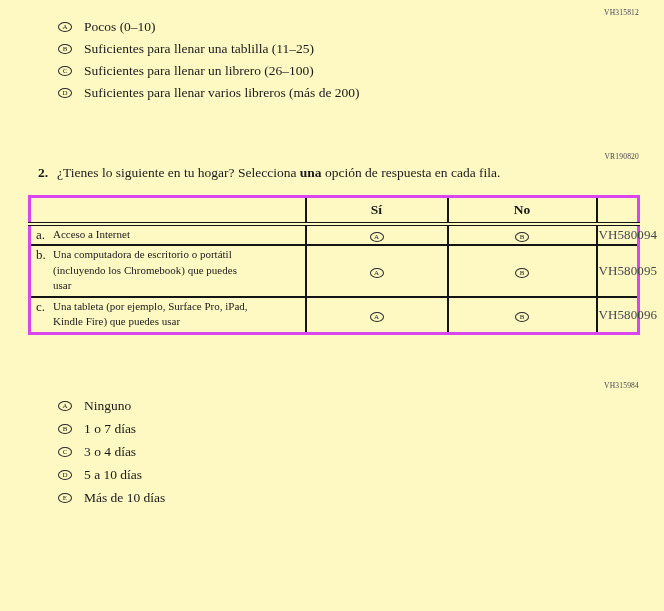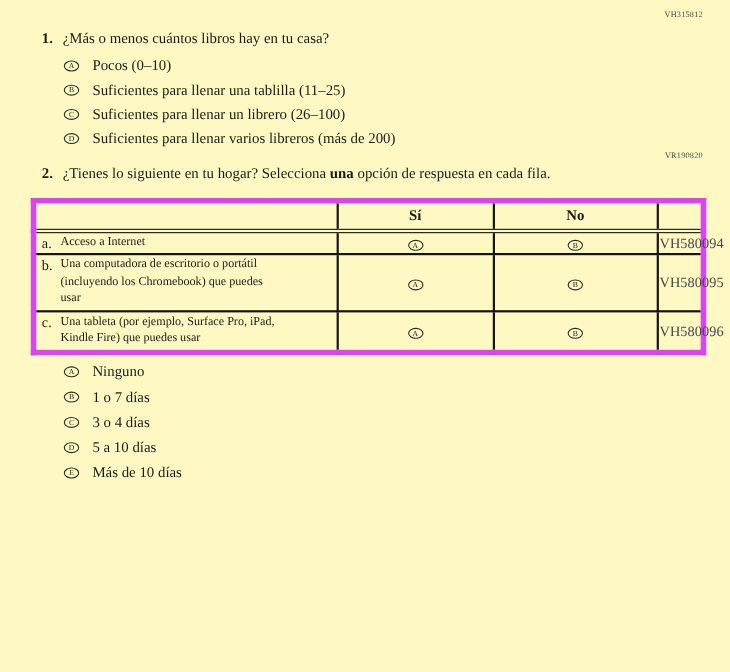--- a/index.html
+++ b/index.html
@@ -16,21 +16,21 @@
   .qcode {
     text-align: right;
     padding-right: 25px;
     font-size: 7.5px;
     letter-spacing: 0.2px;
     color: #45454e;
     height: 10px;
     line-height: 10px;
   }
   .code1 { padding-top: 8px; }
-  .code2 { }
+  .code2 { margin-top: 48px; }
   .code3 { margin-top: 46px; }
   .qline {
     margin-left: 38px;
     font-size: 13.5px;
     line-height: 17px;
     white-space: nowrap;
   }
   .q1line { margin-top: 16px; }
   .q2line { margin-top: 2px; }
   .q3line { margin-top: 14px; }
@@ -65,21 +65,21 @@
     margin-top: 14px;
     margin-left: 28px;
     border-collapse: collapse;
     width: 612px;
     table-layout: fixed;
   }
   table.q2table td, table.q2table th {
     border: 2px solid #141414;
     font-size: 13px;
   }
-  table.q2table { border: 5px solid #d946ef; font-family: Liberation Serif, serif; }
+  table.q2table { border: 3px solid #d946ef; font-family: Liberation Serif, serif; }
   th.h-item  { width: 276px; }
   th.h-yes   { width: 142px; }
   th.h-no    { width: 149px; }
   th.h-code  { width: 42px; }
   table.q2table th {
     height: 27px;
     font-weight: bold;
     font-size: 13.5px;
     text-align: center;
     border-bottom: 4px double #141414;
@@ -104,23 +104,20 @@
   tr.row-b  { height: 46px; }
   tr.row-c  { height: 36px; }
 </style>
 </head>
 <body>
 
 <div class="page">
 
   <div class="qcode code1">VH315812</div>
 
-  <div class="qline q1line">
-    <span class="qnum">1.</span><span>¿Más o menos cuántos libros hay en tu casa?</span>
-  </div>
 
   <div class="opts opts1">
     <div class="opt-row">
       <span class="bubble">A</span>
       <span class="opt-label">Pocos (0–10)</span>
     </div>
     <div class="opt-row">
       <span class="bubble">B</span>
       <span class="opt-label">Suficientes para llenar una tablilla (11–25)</span>
     </div>
@@ -194,20 +191,21 @@
           <span class="bubble">A</span>
         </td>
         <td class="c-bubble">
           <span class="bubble">B</span>
         </td>
         <td class="c-code">VH580096</td>
       </tr>
     </tbody>
   </table>
 
+  <div class="qcode code3">VH315984</div>
 
 
   <div class="opts opts3">
     <div class="opt-row">
       <span class="bubble">A</span>
       <span class="opt-label">Ninguno</span>
     </div>
     <div class="opt-row">
       <span class="bubble">B</span>
       <span class="opt-label">1 o 7 días</span>

